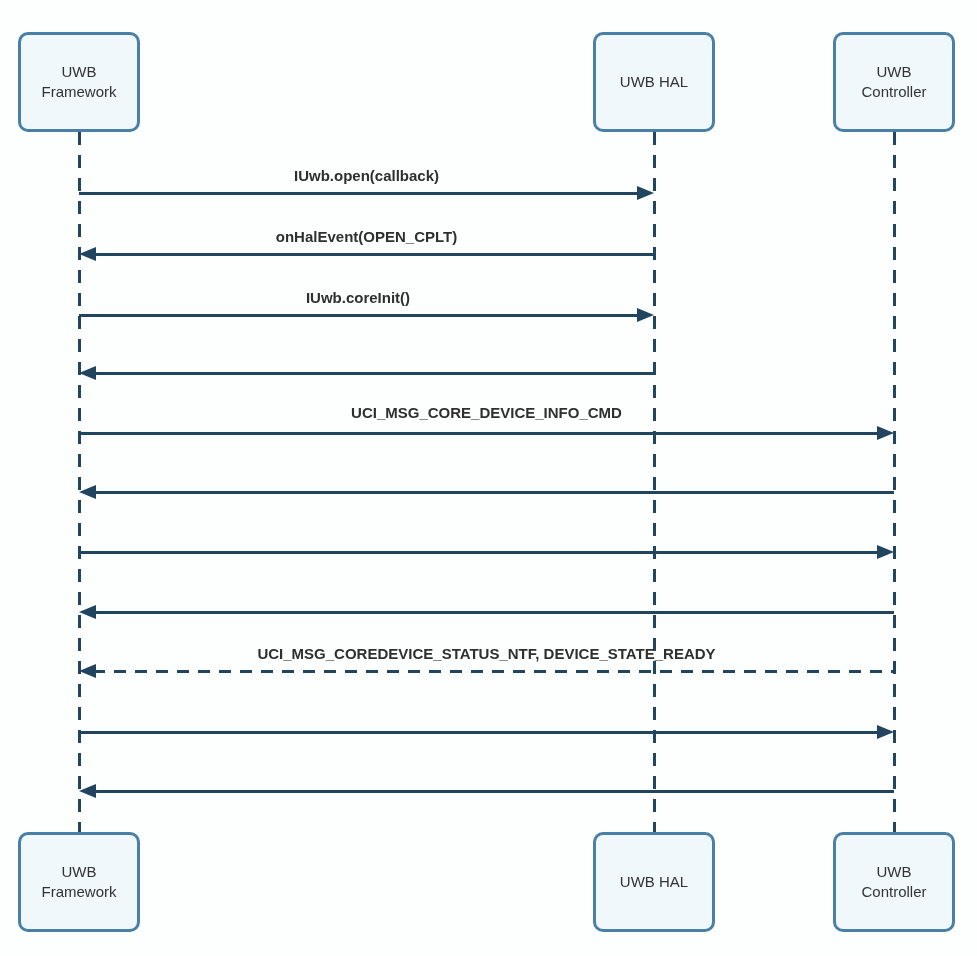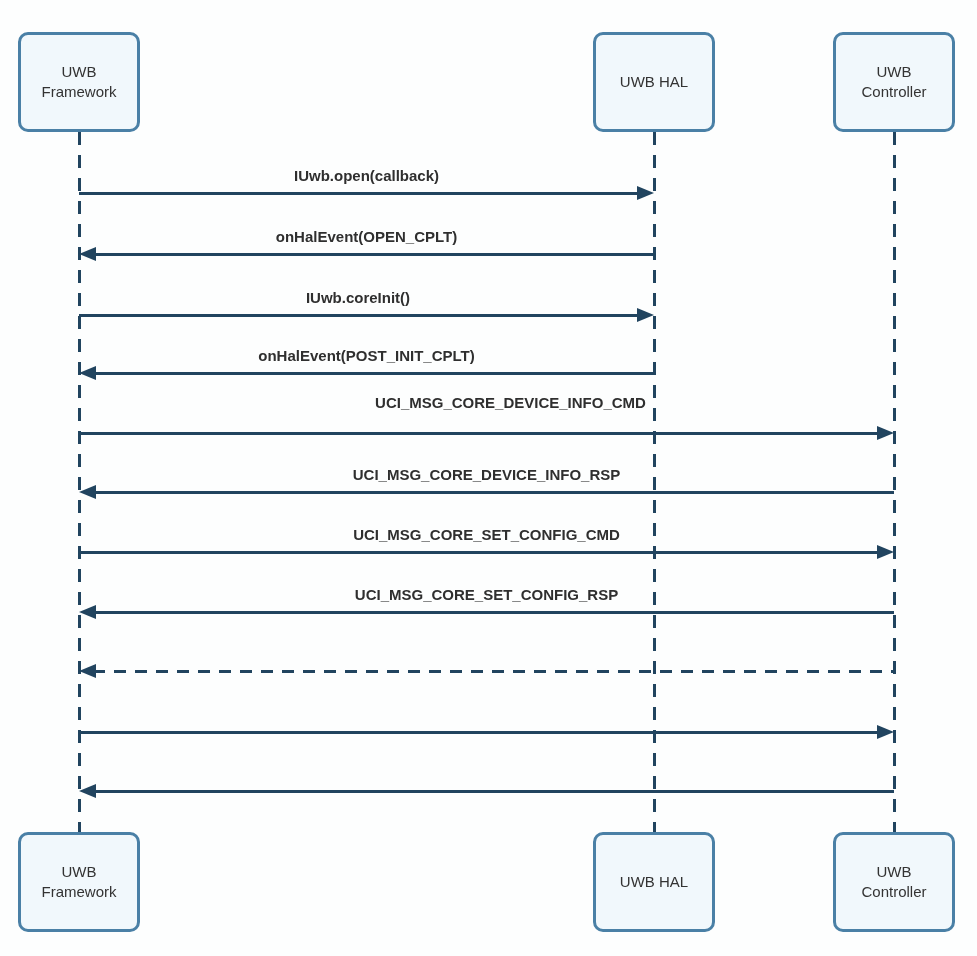--- a/index.html
+++ b/index.html
@@ -105,32 +105,29 @@
     <div class="arrowhead right" style="top: 186px; left: 637px;"></div>
     <div class="msg-label" style="left: 366.5px; top: 167px;">IUwb.open(callback)</div>
     <div class="msg-line" style="top: 253px; left: 93px; width: 561px;"></div>
     <div class="arrowhead left" style="top: 247px; left: 79px;"></div>
     <div class="msg-label" style="left: 366.5px; top: 228px;">onHalEvent(OPEN_CPLT)</div>
     <div class="msg-line" style="top: 314px; left: 79px; width: 561px;"></div>
     <div class="arrowhead right" style="top: 308px; left: 637px;"></div>
     <div class="msg-label" style="left: 358px; top: 289px;">IUwb.coreInit()</div>
     <div class="msg-line" style="top: 372px; left: 93px; width: 561px;"></div>
     <div class="arrowhead left" style="top: 366px; left: 79px;"></div>
-    <div class="msg-label" style="left: 366.5px; top: 347px;">onHalEvent(POST_INIT_CPLT)</div>
     <div class="msg-line" style="top: 432px; left: 79px; width: 801px;"></div>
     <div class="arrowhead right" style="top: 426px; left: 877px;"></div>
-    <div class="msg-label" style="left: 486.5px; top: 394px; margin-left: 24px;">UCI_MSG_CORE_DEVICE_INFO_CMD</div>
+    <div class="msg-label" style="left: 486.5px; top: 404px;">UCI_MSG_CORE_DEVICE_INFO_CMD</div>
     <div class="msg-line" style="top: 491px; left: 93px; width: 801px;"></div>
     <div class="arrowhead left" style="top: 485px; left: 79px;"></div>
-    <div class="msg-label" style="left: 486.5px; top: 466px;">UCI_MSG_CORE_DEVICE_INFO_RSP</div>
     <div class="msg-line" style="top: 551px; left: 79px; width: 801px;"></div>
     <div class="arrowhead right" style="top: 545px; left: 877px;"></div>
-    <div class="msg-label" style="left: 486.5px; top: 526px;">UCI_MSG_CORE_SET_CONFIG_CMD</div>
     <div class="msg-line" style="top: 611px; left: 93px; width: 801px;"></div>
     <div class="arrowhead left" style="top: 605px; left: 79px;"></div>
-    <div class="msg-label" style="left: 486.5px; top: 586px;">UCI_MSG_CORE_SET_CONFIG_RSP</div>
     <div class="msg-line dashed" style="top: 670px; left: 93px; width: 801px;"></div>
     <div class="arrowhead left" style="top: 664px; left: 79px;"></div>
+    <div class="msg-label" style="left: 486.5px; top: 645px;">UCI_MSG_COREDEVICE_STATUS_NTF, DEVICE_STATE_READY</div>
     <div class="msg-line" style="top: 731px; left: 79px; width: 801px;"></div>
     <div class="arrowhead right" style="top: 725px; left: 877px;"></div>
     <div class="msg-line" style="top: 790px; left: 93px; width: 801px;"></div>
     <div class="arrowhead left" style="top: 784px; left: 79px;"></div>
   </div>
 
 </body></html>

